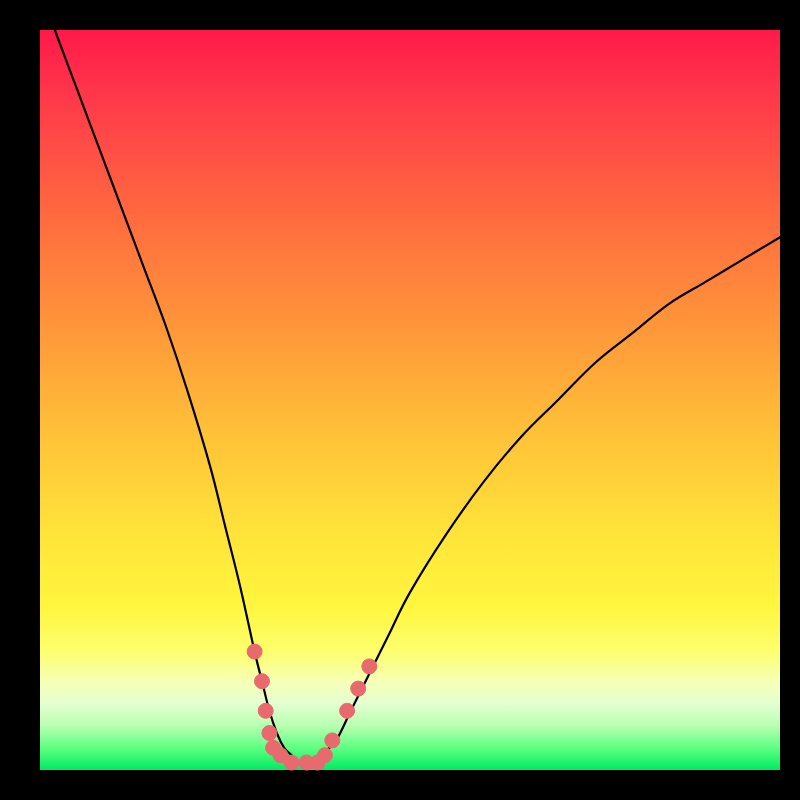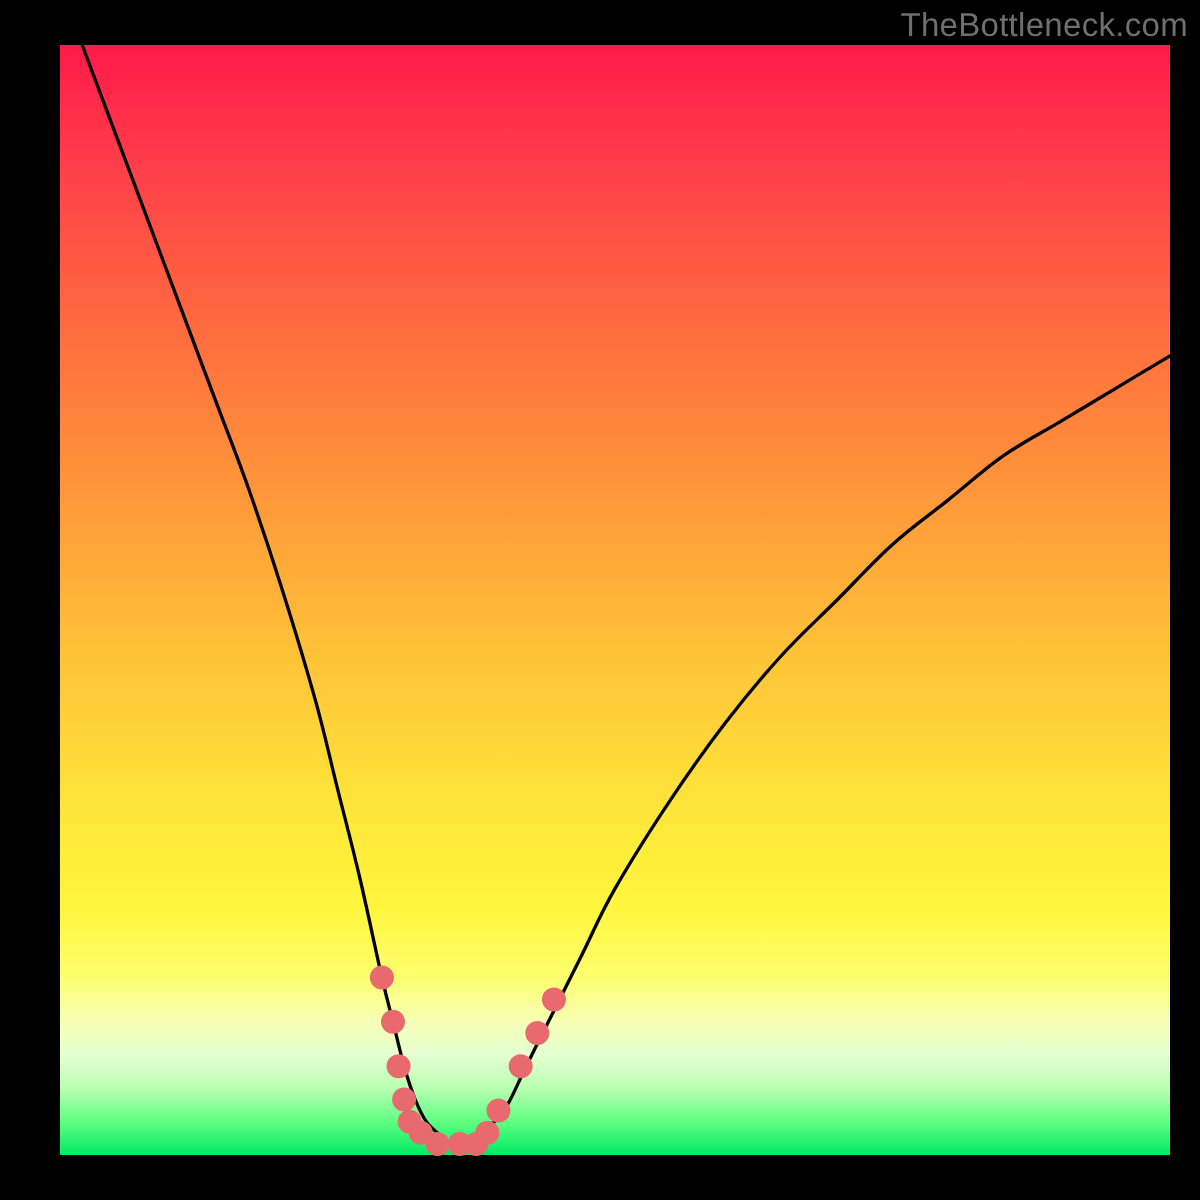--- a/index.html
+++ b/index.html
@@ -57,21 +57,20 @@
     top: 0;
     width: 740px;
     height: 740px;
     overflow: visible;
   }
 </style>
 </head>
 <body>
 
 <div class="frame">
-  <div class="watermark">TheBottleneck.com</div>
   <div class="plot">
     <svg class="curve" viewBox="0 0 740 740" preserveAspectRatio="none">
       <path id="curve-path" fill="none" stroke-width="2.2" stroke-linejoin="round" stroke-linecap="round" d="M 14.80 0.00 C 18.80 10.66, 29.01 37.89, 37.00 59.20 C 44.99 80.51, 51.21 97.09, 59.20 118.40 C 67.19 139.71, 73.41 156.29, 81.40 177.60 C 89.39 198.91, 95.61 215.49, 103.60 236.80 C 111.59 258.11, 117.81 273.36, 125.80 296.00 C 133.79 318.64, 140.01 337.29, 148.00 362.60 C 155.99 387.91, 163.54 412.62, 170.20 436.60 C 176.86 460.58, 179.67 474.49, 185.00 495.80 C 190.33 517.11, 194.47 532.36, 199.80 555.00 C 205.13 577.64, 210.60 604.28, 214.60 621.60 C 218.60 638.92, 219.34 640.54, 222.00 651.20 C 224.66 661.86, 226.74 671.48, 229.40 680.80 C 232.06 690.12, 234.14 696.34, 236.80 703.00 C 239.46 709.66, 241.54 713.80, 244.20 717.80 C 246.86 721.80, 248.94 722.54, 251.60 725.20 C 254.26 727.86, 256.34 731.27, 259.00 732.60 C 261.66 733.93, 263.74 732.60, 266.40 732.60 C 269.06 732.60, 271.14 733.93, 273.80 732.60 C 276.46 731.27, 277.20 729.20, 281.20 725.20 C 285.20 721.20, 290.67 718.39, 296.00 710.40 C 301.33 702.41, 305.47 691.46, 310.80 680.80 C 316.13 670.14, 318.94 664.52, 325.60 651.20 C 332.26 637.88, 339.81 622.78, 347.80 606.80 C 355.79 590.82, 359.34 581.05, 370.00 562.40 C 380.66 543.75, 393.68 523.18, 407.00 503.20 C 420.32 483.22, 430.68 468.72, 444.00 451.40 C 457.32 434.08, 467.68 421.65, 481.00 407.00 C 494.32 392.35, 504.68 383.32, 518.00 370.00 C 531.32 356.68, 541.68 344.99, 555.00 333.00 C 568.32 321.01, 578.68 314.06, 592.00 303.40 C 605.32 292.74, 615.68 283.12, 629.00 273.80 C 642.32 264.48, 652.68 259.59, 666.00 251.60 C 679.32 243.61, 689.68 237.39, 703.00 229.40 C 716.32 221.41, 733.34 211.20, 740.00 207.20" stroke="#000000"></path>
       <g id="marker-group">
           <circle cx="214.60" cy="621.60" r="7.5" fill="#e86a6e" stroke="#e86a6e"></circle>
           <circle cx="222.00" cy="651.20" r="7.5" fill="#e86a6e" stroke="#e86a6e"></circle>
           <circle cx="225.70" cy="680.80" r="7.5" fill="#e86a6e" stroke="#e86a6e"></circle>
           <circle cx="229.40" cy="703.00" r="7.5" fill="#e86a6e" stroke="#e86a6e"></circle>
           <circle cx="233.10" cy="717.80" r="7.5" fill="#e86a6e" stroke="#e86a6e"></circle>
           <circle cx="240.50" cy="725.20" r="7.5" fill="#e86a6e" stroke="#e86a6e"></circle>

